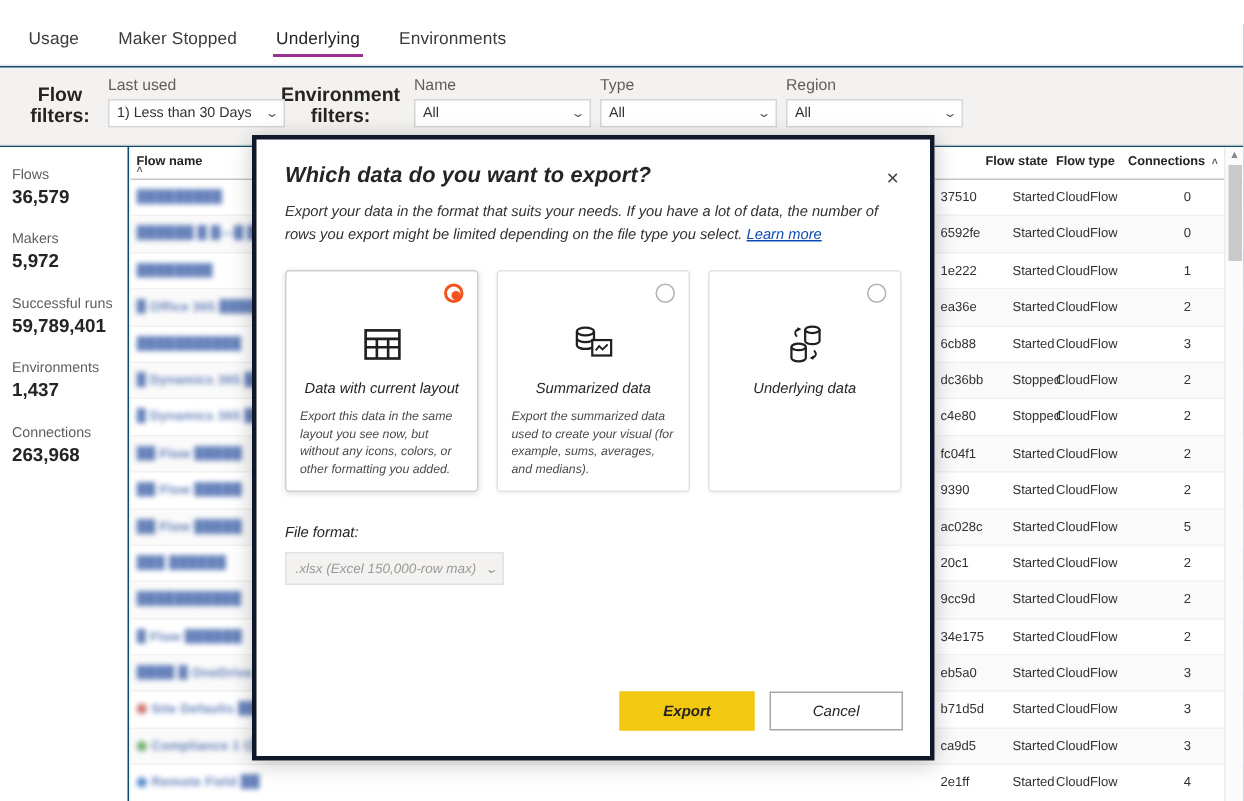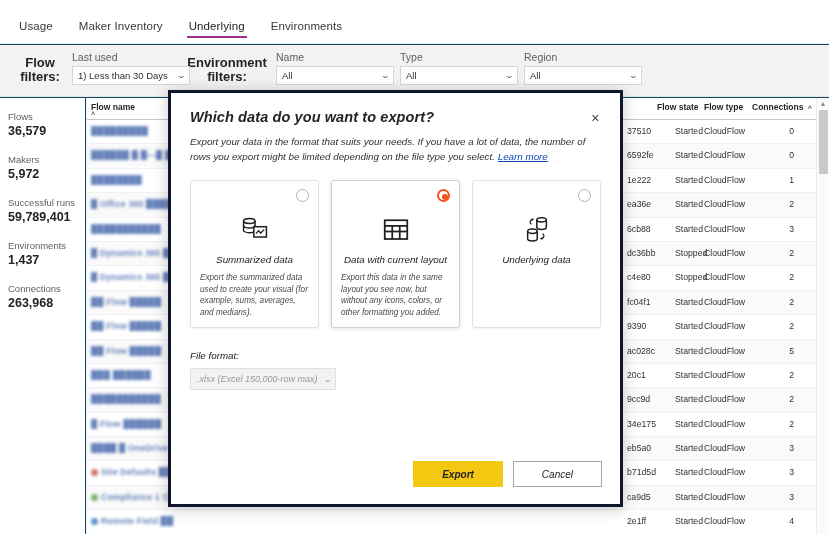--- a/index.html
+++ b/index.html
@@ -388,21 +388,21 @@
     border: 1px solid #a6a6a6;
   }
 </style>
 </head>
 <body>
 
 <div id="app">
 
   <div class="navbar">
     <div class="nav-tab">Usage</div>
-    <div class="nav-tab">Maker Inventory</div>
+    <div class="nav-tab">Maker Stopped</div>
     <div class="nav-tab active">Underlying</div>
     <div class="nav-tab">Environments</div>
   </div>
 
   <div class="filterbar">
     <div class="filter-label" id="flow-filters-label">
       <span>Flow</span><br>
       <span>filters:</span>
     </div>
     <div class="filter-label" id="env-filters-label">
@@ -624,49 +624,49 @@
       <div class="modal-title">Which data do you want to export?</div>
       <div class="modal-close">×</div>
     </div>
 
     <div class="modal-desc">
       <span>Export your data in the format that suits your needs. If you have a lot of data, the number of rows you export might be limited depending on the file type you select.</span>
       <span class="learn">Learn more</span>
     </div>
 
     <div class="cards">
+
+      <div class="card selected">
+        <div class="radio on"></div>
+        <div class="card-ico">
+          <svg width="30" height="30" viewBox="0 0 24 24" fill="none" stroke="#201f1e" stroke-width="1.4">
+            <rect x="3" y="5" width="18" height="15"></rect>
+            <line x1="3" y1="9.5" x2="21" y2="9.5"></line>
+            <line x1="3" y1="14" x2="21" y2="14"></line>
+            <line x1="9" y1="9.5" x2="9" y2="20"></line>
+            <line x1="15" y1="9.5" x2="15" y2="20"></line>
+          </svg>
+        </div>
+        <div class="card-title">Data with current layout</div>
+        <div class="card-desc">Export this data in the same layout you see now, but without any icons, colors, or other formatting you added.</div>
+      </div>
 
       <div class="card">
         <div class="radio"></div>
         <div class="card-ico">
           <svg width="32" height="30" viewBox="0 0 28 24" fill="none" stroke="#201f1e" stroke-width="1.3">
             <ellipse cx="9" cy="5" rx="5" ry="2.2"></ellipse>
             <path d="M4 5 v8 a5 2.2 0 0 0 10 0 v-8"></path>
             <path d="M4 9 a5 2.2 0 0 0 10 0"></path>
             <rect x="13" y="10" width="11" height="9" fill="#fff"></rect>
             <polyline points="15,16 17,13.5 19,15.5 22,12.5" stroke-width="1.1"></polyline>
           </svg>
         </div>
         <div class="card-title">Summarized data</div>
         <div class="card-desc">Export the summarized data used to create your visual (for example, sums, averages, and medians).</div>
-      </div>
-
-      <div class="card selected">
-        <div class="radio on"></div>
-        <div class="card-ico">
-          <svg width="30" height="30" viewBox="0 0 24 24" fill="none" stroke="#201f1e" stroke-width="1.4">
-            <rect x="3" y="5" width="18" height="15"></rect>
-            <line x1="3" y1="9.5" x2="21" y2="9.5"></line>
-            <line x1="3" y1="14" x2="21" y2="14"></line>
-            <line x1="9" y1="9.5" x2="9" y2="20"></line>
-            <line x1="15" y1="9.5" x2="15" y2="20"></line>
-          </svg>
-        </div>
-        <div class="card-title">Data with current layout</div>
-        <div class="card-desc">Export this data in the same layout you see now, but without any icons, colors, or other formatting you added.</div>
       </div>
 
       <div class="card">
         <div class="radio"></div>
         <div class="card-ico">
           <svg width="32" height="30" viewBox="0 0 28 26" fill="none" stroke="#201f1e" stroke-width="1.3">
             <ellipse cx="18" cy="5" rx="4.2" ry="1.9"></ellipse>
             <path d="M13.8 5 v6.5 a4.2 1.9 0 0 0 8.4 0 V5"></path>
             <ellipse cx="10" cy="15" rx="4.2" ry="1.9"></ellipse>
             <path d="M5.8 15 v6.5 a4.2 1.9 0 0 0 8.4 0 V15"></path>

